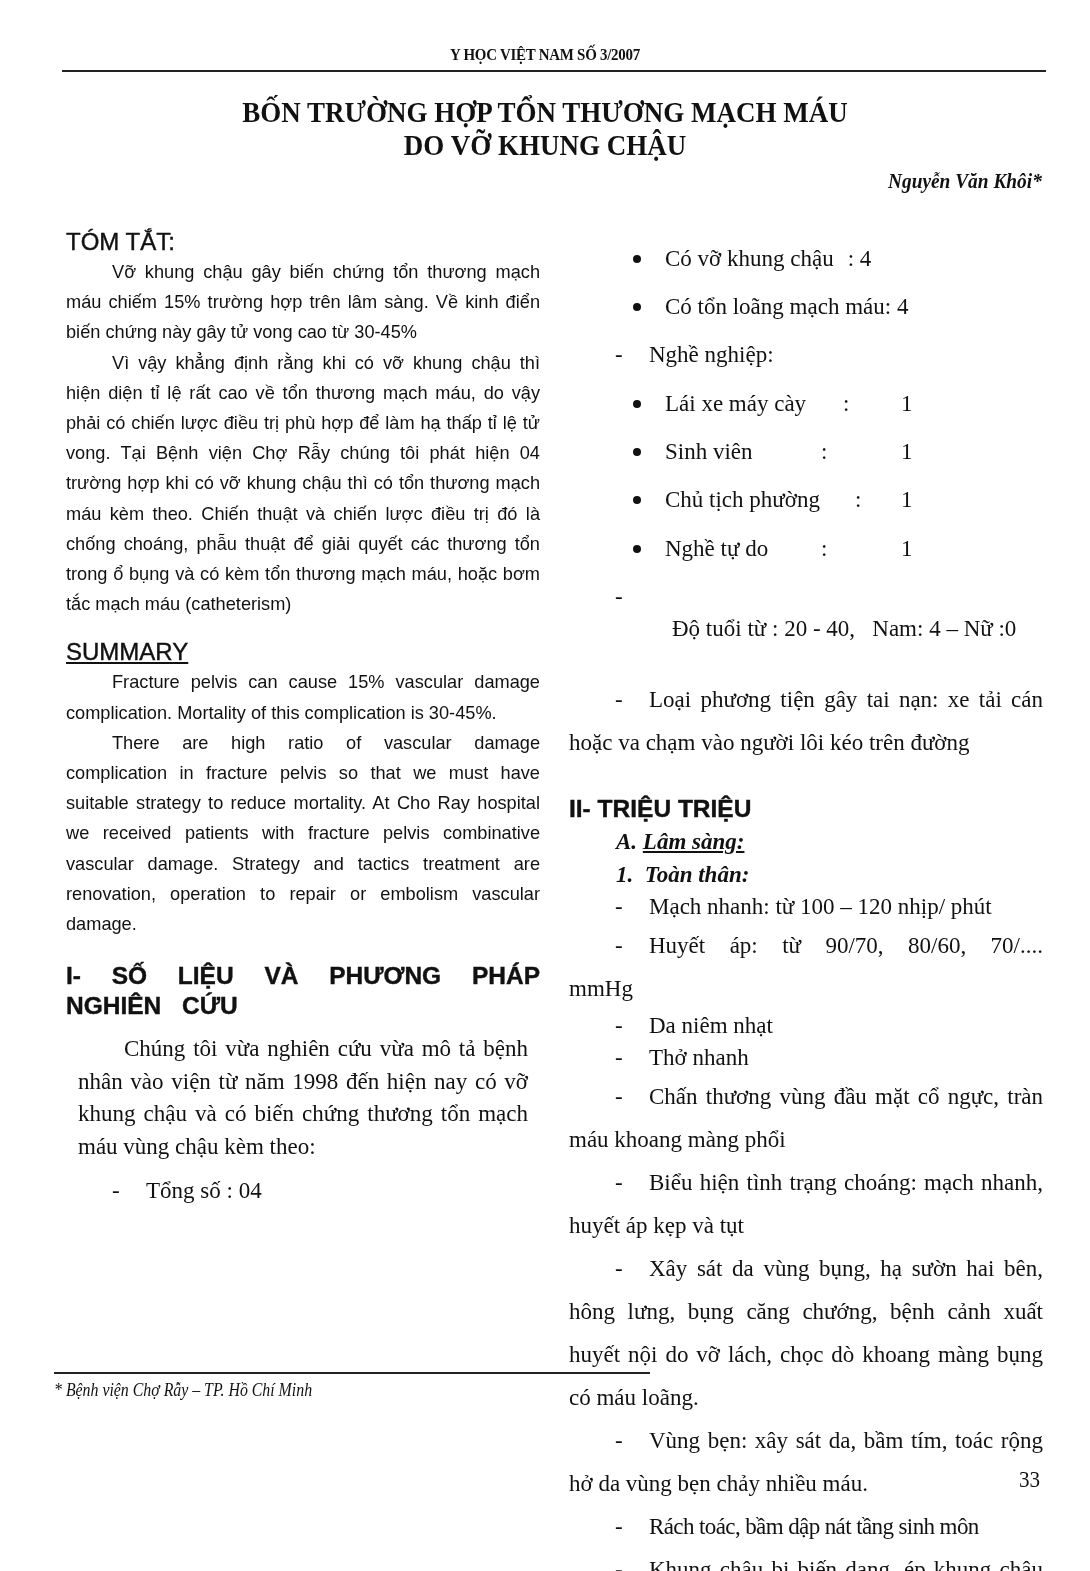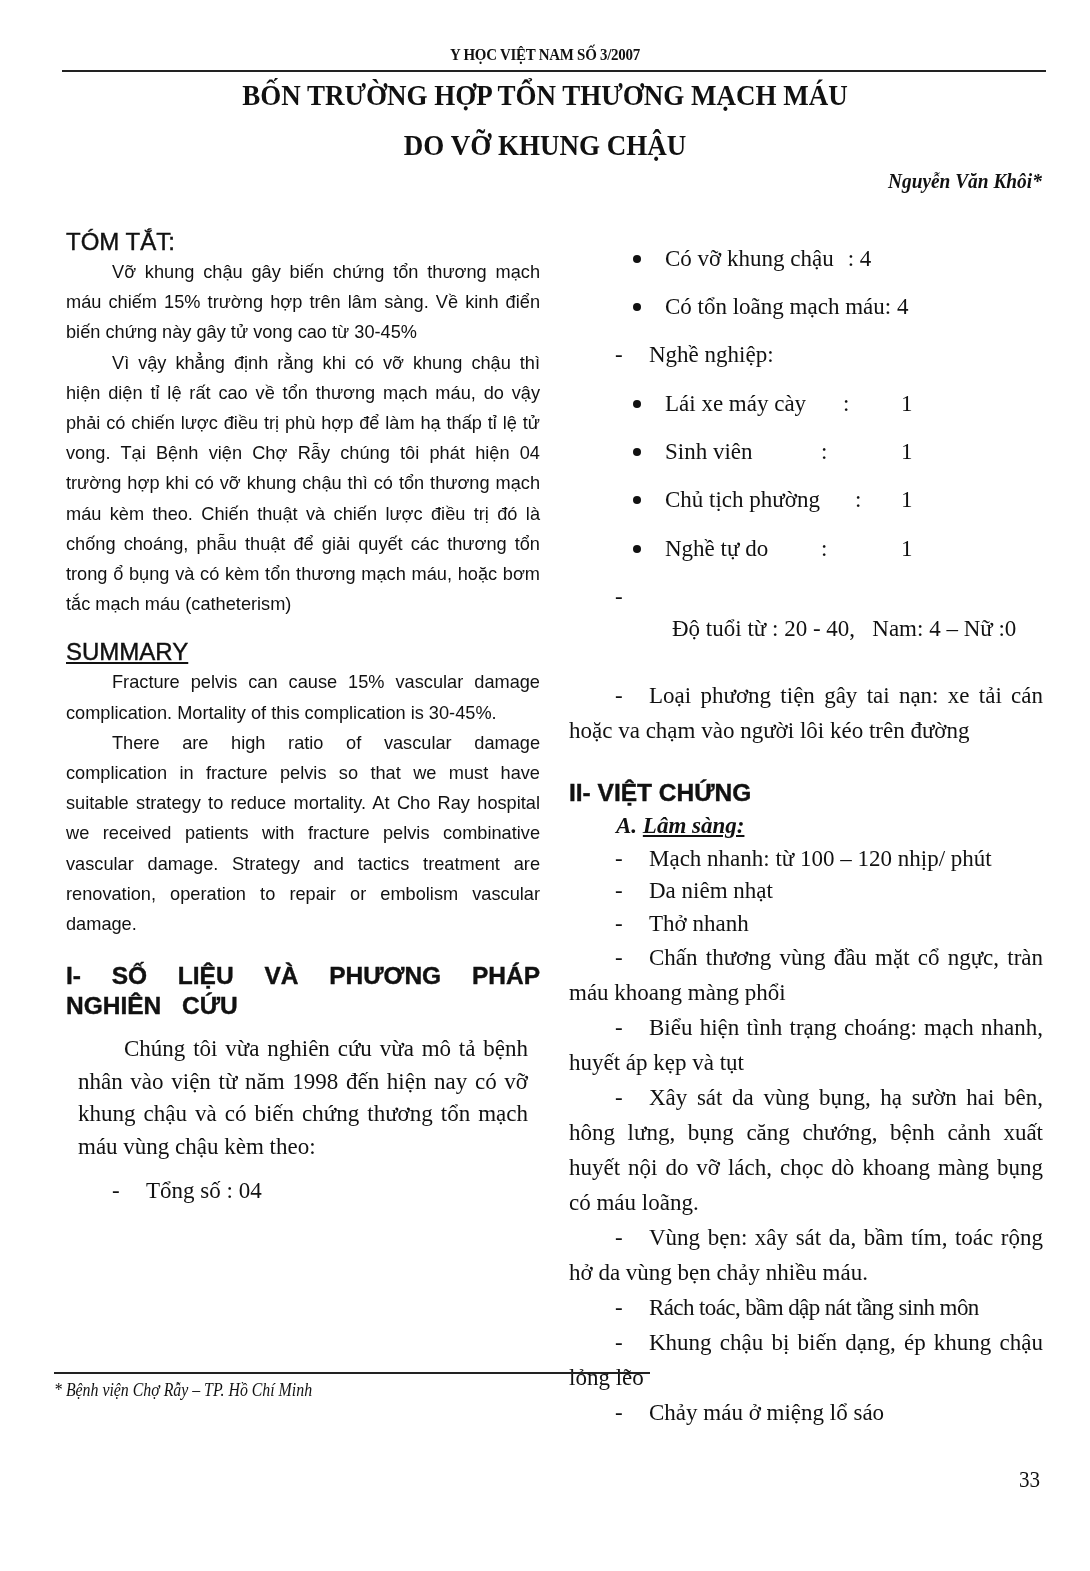--- a/index.html
+++ b/index.html
@@ -38,21 +38,21 @@
       position: absolute;
       left: 0;
       width: 1090px;
       text-align: center;
       font-family: "Liberation Serif", serif;
       font-weight: bold;
       font-size: 30px;
       line-height: 38px;
     }
     .title .line { display: block; transform: scaleX(0.9); }
-    .title-1 { top: 76px; }
+    .title-1 { top: 93px; }
     .title-2 { top: 126px; }
     .author {
       position: absolute;
       right: 48px;
       top: 168px;
       font-family: "Liberation Serif", serif;
       font-style: italic;
       font-weight: bold;
       font-size: 22px;
       transform: scaleX(0.88);
@@ -140,21 +140,21 @@
       height: 8px;
       border-radius: 50%;
       background: #111;
     }
     .count-tab {
       display: inline-block;
     }
     .wrap-item {
       font-family: "Liberation Serif", serif;
       font-size: 23px;
-      line-height: 35px;
+      line-height: 43px;
       text-align: justify;
       margin: 0;
     }
     .wrap-item .lead { padding-left: 46px; }
     .wrap-item .dash-inline { display: inline-block; width: 34px; }
 
     .sec2-heading {
       font-family: "Liberation Sans", sans-serif;
       font-size: 24.5px;
       line-height: 30px;
@@ -244,26 +244,28 @@
   <p class="bullet-item"><span class="dot"></span><span class="count-tab" style="width:156px">Sinh viên</span><span class="count-tab" style="width:80px">:</span><span>1</span></p>
   <p class="bullet-item"><span class="dot"></span><span class="count-tab" style="width:190px">Chủ tịch phường</span><span class="count-tab" style="width:46px">:</span><span>1</span></p>
   <p class="bullet-item"><span class="dot"></span><span class="count-tab" style="width:156px">Nghề tự do</span><span class="count-tab" style="width:80px">:</span><span>1</span></p>
   <p class="dash-item" style="white-space:pre;">
     <span class="dash">-</span><span>Độ tuổi từ : 20 - 40,   Nam: 4 – Nữ :0</span>
   </p>
   <p class="wrap-item">
     <span class="lead"></span><span class="dash-inline">-</span><span>Loại  phương tiện gây tai nạn: xe tải cán hoặc va chạm vào người lôi kéo trên đường</span>
   </p>
 
-  <h2 class="sec2-heading">II- VIỆT CHỨNG</h2>
+  <h2 class="sec2-heading">II- TRIỆU TRIỆU</h2>
   <p class="sub-heading">
     <span>A.</span>
     <span class="u">Lâm sàng:</span>
   </p>
+  <p class="sub-heading" style="white-space:pre;">1.  Toàn thân:</p>
   <p class="dash-item"><span class="dash">-</span><span>Mạch nhanh: từ 100 – 120 nhịp/ phút</span></p>
+  <p class="wrap-item" style="white-space:pre-wrap;"><span class="lead"></span><span class="dash-inline">-</span><span>Huyết  áp:  từ  90/70,  80/60,  70/.... mmHg</span></p>
   <p class="dash-item"><span class="dash">-</span><span>Da niêm nhạt</span></p>
   <p class="dash-item"><span class="dash">-</span><span>Thở nhanh</span></p>
 
   <p class="wrap-item"><span class="lead"></span><span class="dash-inline">-</span><span>Chấn thương vùng đầu mặt cổ ngực, tràn máu khoang màng phổi</span></p>
   <p class="wrap-item"><span class="lead"></span><span class="dash-inline">-</span><span>Biểu hiện tình trạng choáng: mạch nhanh, huyết áp kẹp và tụt</span></p>
   <p class="wrap-item"><span class="lead"></span><span class="dash-inline">-</span><span>Xây sát da vùng bụng, hạ sườn hai bên, hông lưng, bụng căng chướng, bệnh cảnh xuất huyết nội do vỡ lách, chọc dò khoang màng bụng có máu loãng.</span></p>
   <p class="wrap-item"><span class="lead"></span><span class="dash-inline">-</span><span>Vùng bẹn: xây sát da, bầm tím, toác rộng hở da vùng bẹn chảy nhiều máu.</span></p>
   <p class="wrap-item" style="letter-spacing:-0.6px;"><span class="lead"></span><span class="dash-inline">-</span><span>Rách toác, bầm dập nát tầng sinh môn</span></p>
   <p class="wrap-item"><span class="lead"></span><span class="dash-inline">-</span><span>Khung chậu bị biến dạng, ép khung chậu lỏng lẽo</span></p>
   <p class="wrap-item"><span class="lead"></span><span class="dash-inline">-</span><span>Chảy máu ở miệng lổ sáo</span></p>

